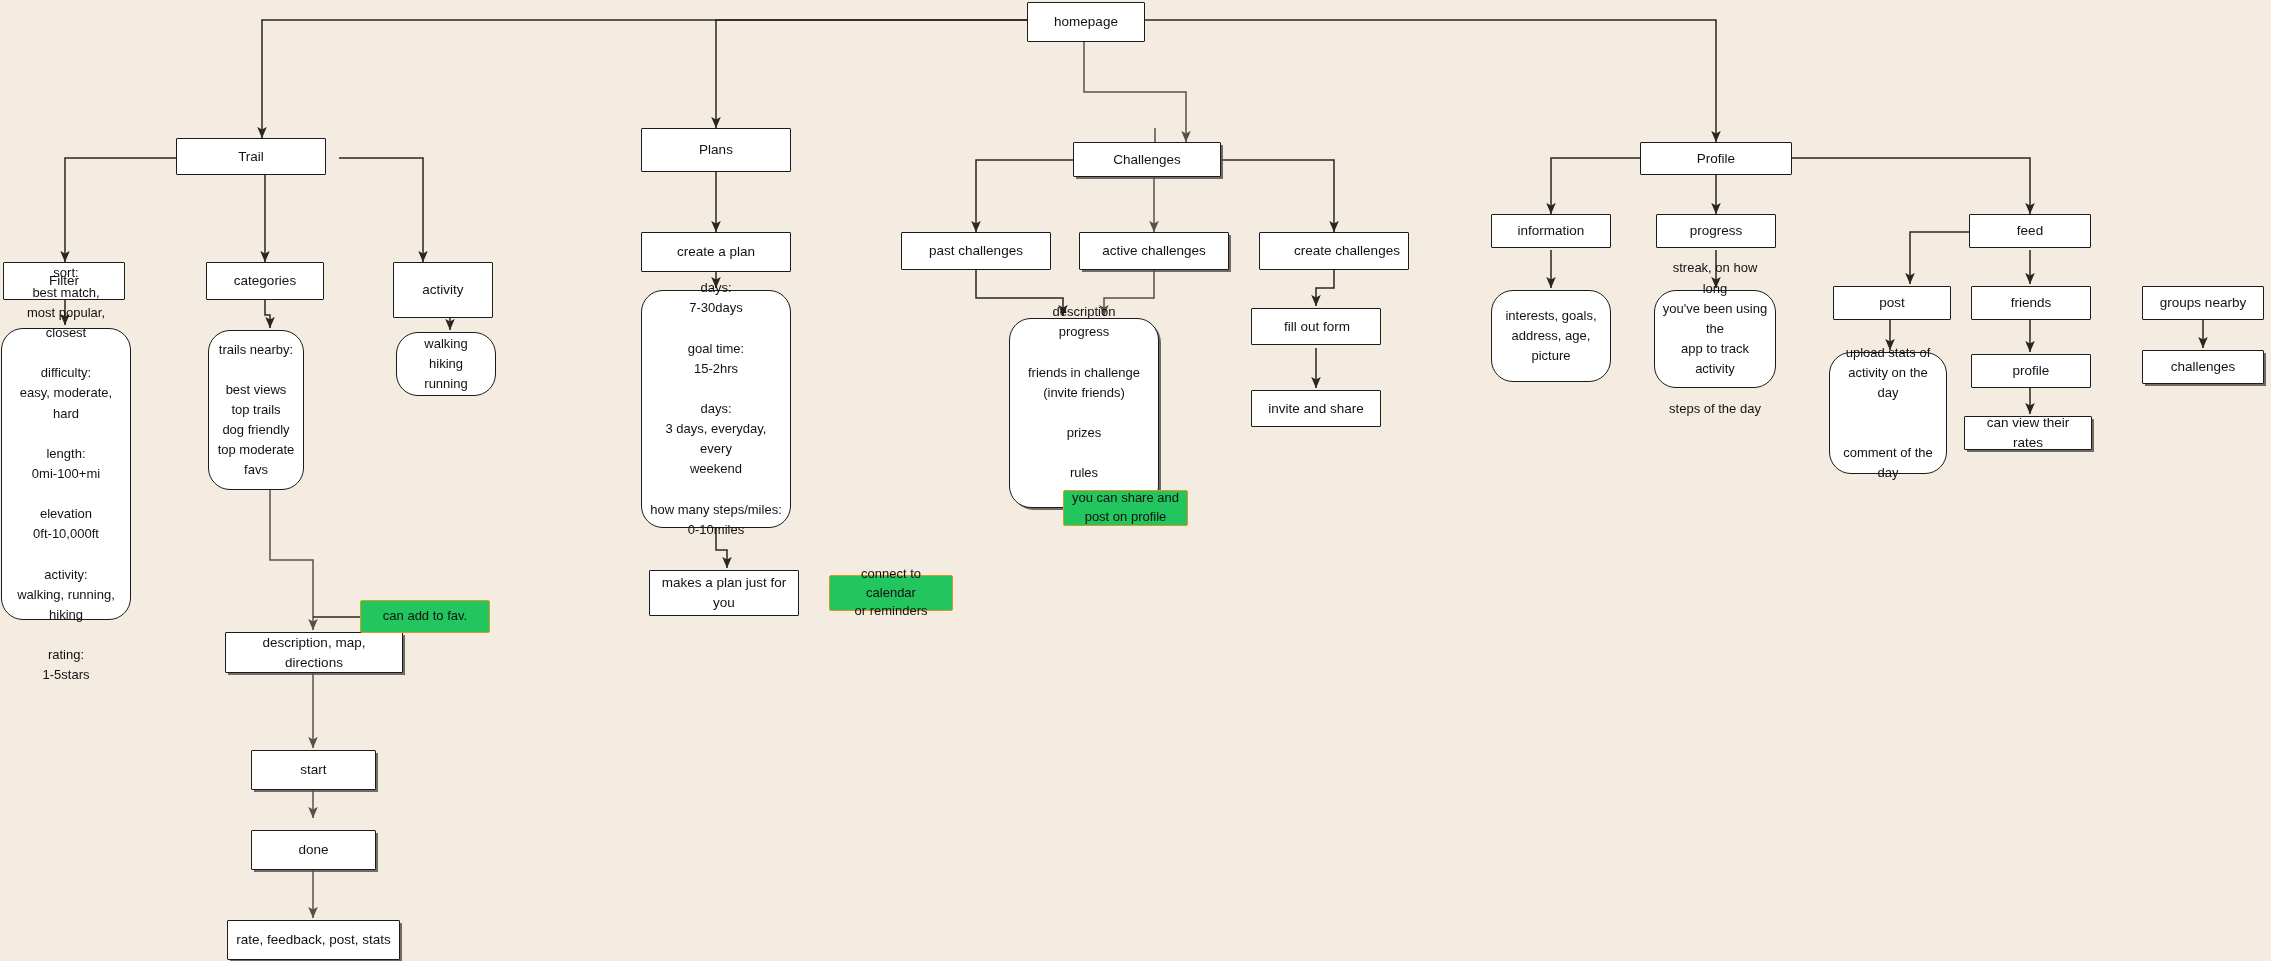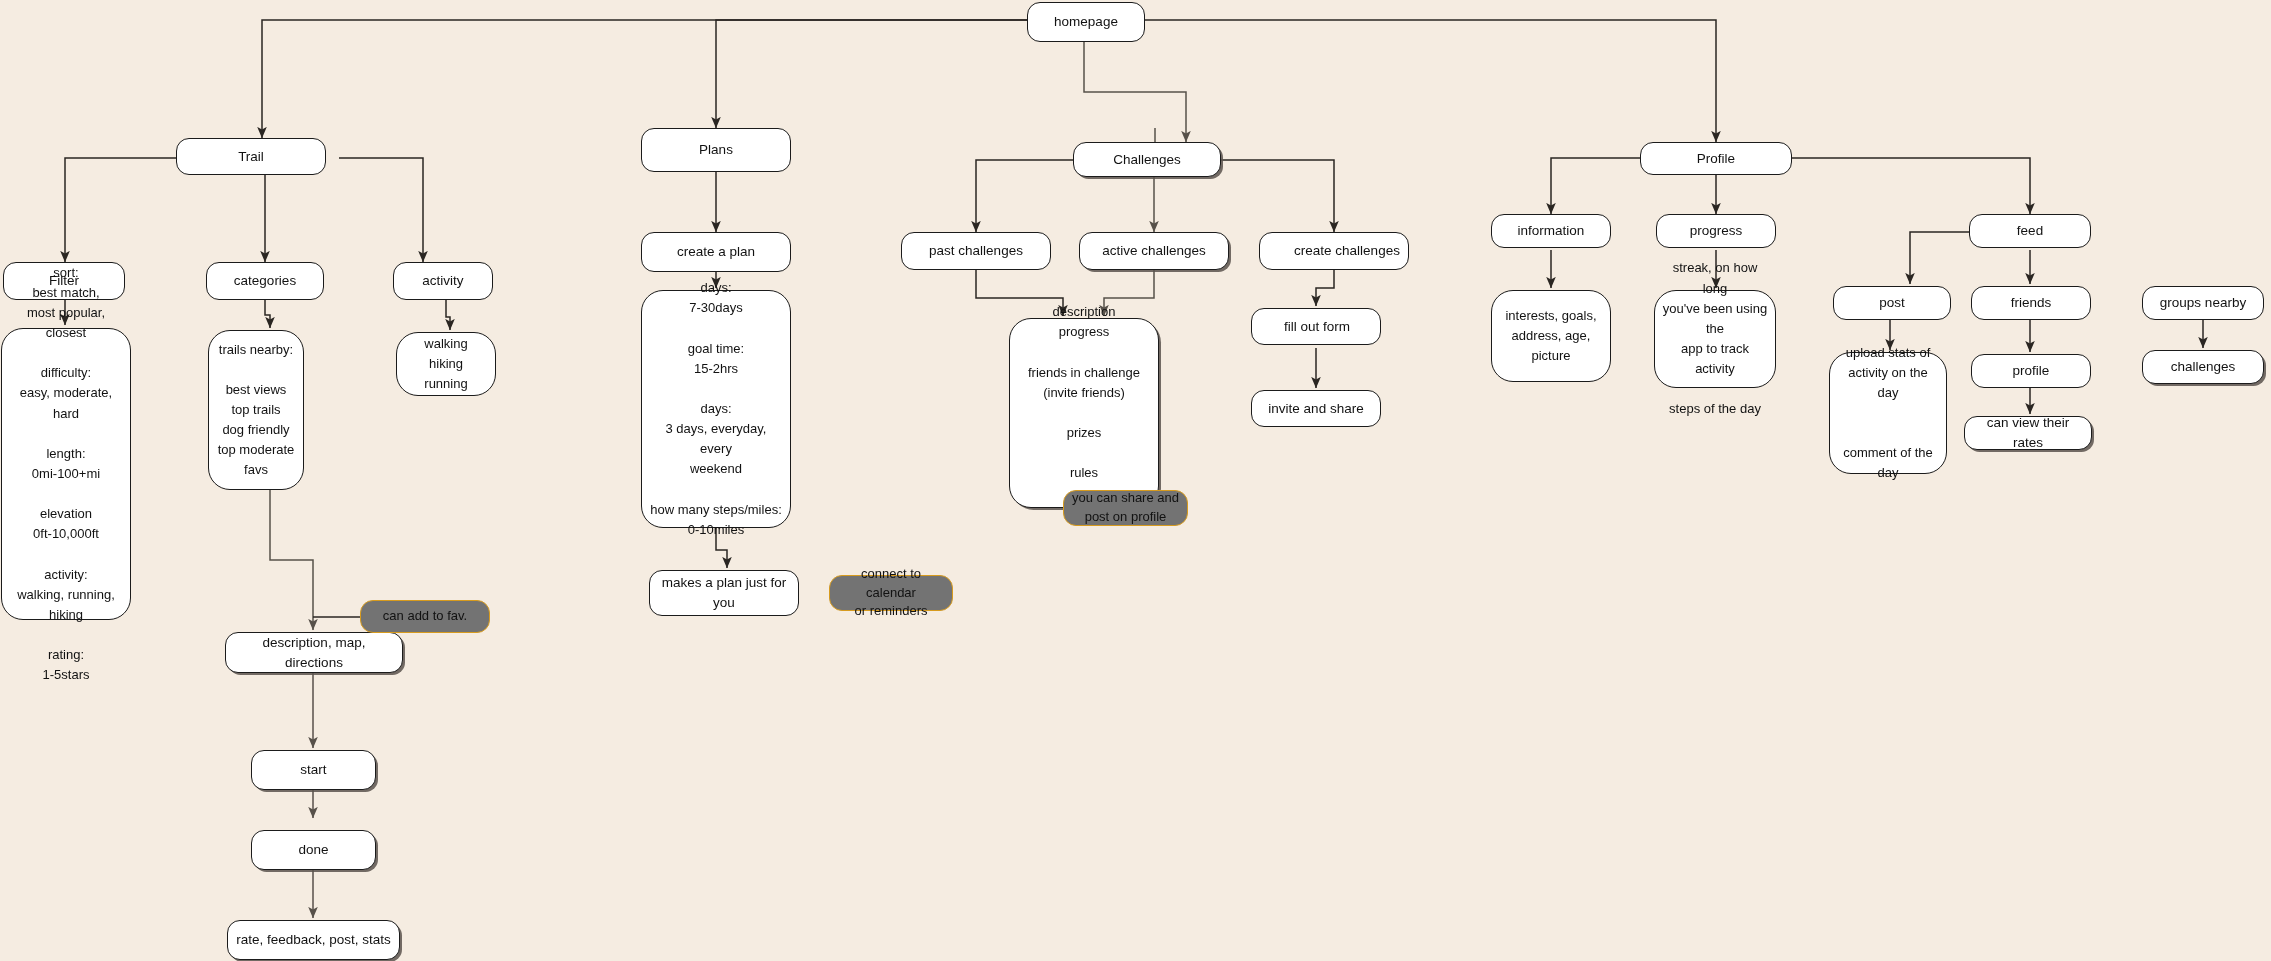--- a/index.html
+++ b/index.html
@@ -20,41 +20,41 @@
     left: 0; top: 0;
     width: 2271px;
     height: 961px;
     pointer-events: none;
   }
   .node {
     position: absolute;
     box-sizing: border-box;
     background: #ffffff;
     border: 1.6px solid #1b1b1b;
-    border-radius: 13px;
+    border-radius: 1px;
     display: flex;
     align-items: center;
     justify-content: center;
     text-align: center;
     color: #121212;
     font-size: 13.5px;
     line-height: 1.45;
     white-space: pre-line;
     padding: 4px 6px;
     z-index: 2;
   }
   .node.detail {
     border-radius: 22px;
     font-size: 13px;
     line-height: 1.55;
   }
   .node.note {
-    background: #737373;
+    background: #22c55e;
     border: 1.6px solid #d79b1e;
-    border-radius: 13px;
+    border-radius: 2px;
     font-size: 13px;
     z-index: 3;
   }
   .node.shadow {
     box-shadow: 2.5px 2.5px 0 -0.5px rgba(90,84,78,0.85);
   }
 </style>
 </head>
 <body>
 
@@ -146,21 +146,21 @@
       <path d="M2203,320 L2203,348" marker-end="url(#ah)"></path>
     </g>
   </svg>
 
   <div class="node" style="left:1027px; top:2px; width:118px; height:40px;">homepage</div>
 
   <div class="node" style="left:176px; top:138px; width:150px; height:37px;">Trail</div>
 
   <div class="node" style="left:3px; top:262px; width:122px; height:38px;">Filter</div>
   <div class="node" style="left:206px; top:262px; width:118px; height:38px;">categories</div>
-  <div class="node" style="left:393px; top:262px; width:100px; height:38px;">activity</div>
+  <div class="node" style="left:393px; top:262px; width:100px; height:56px;">activity</div>
 
   <div class="node detail" style="left:1px; top:328px; width:130px; height:292px;">sort:
 best match,
 most popular,
 closest
 
 difficulty:
 easy, moderate, hard
 
 length:

